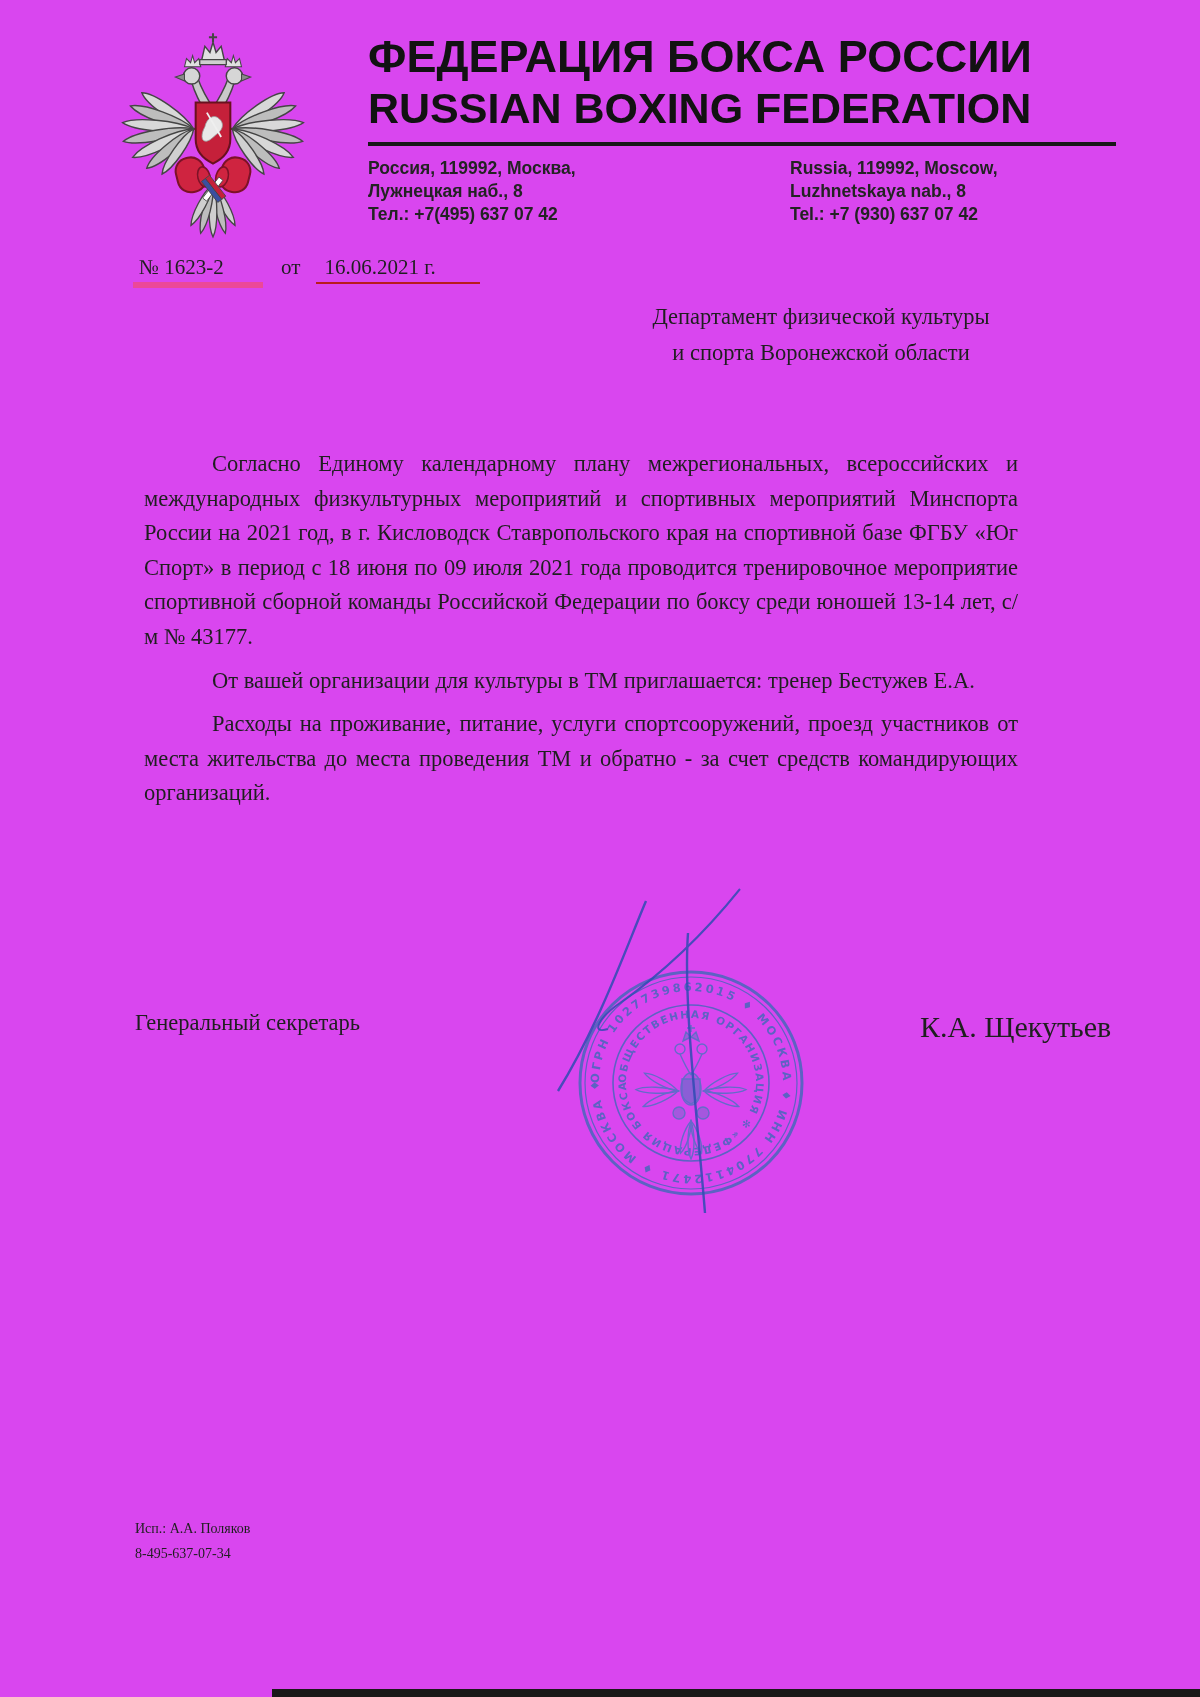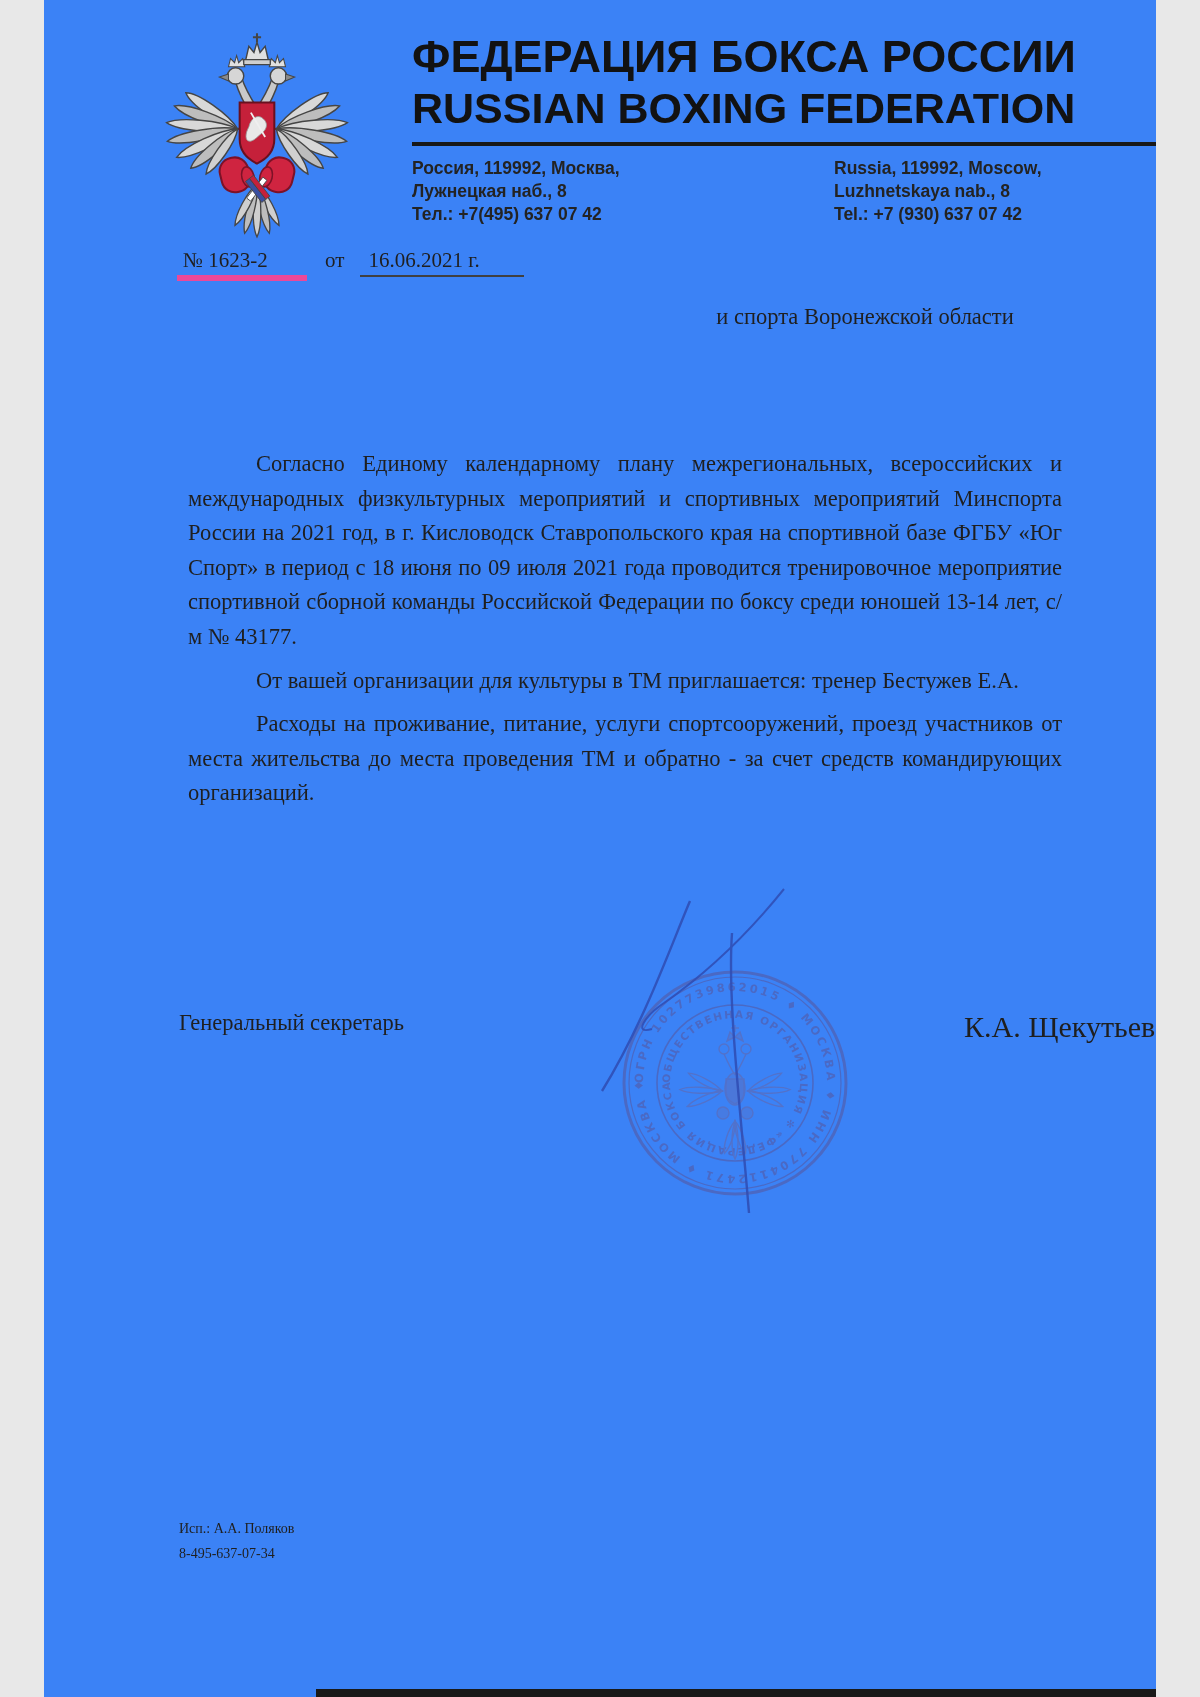--- a/index.html
+++ b/index.html
@@ -1,38 +1,38 @@
 <!DOCTYPE html>
 <html><head>
 <meta charset="utf-8">
 <style>
   html,body{margin:0;padding:0;background:#e8e8e8;}
   .page{
     position:relative;
-    width:1112px;height:1697px;
+    width:1200px;height:1697px;
     margin:0 auto;
-    background:#3b82f6;
+    background:#d946ef;
     font-family:"Liberation Serif","DejaVu Serif",serif;
     color:#1f1f1f;
     overflow:hidden;
   }
   
   .emblem{position:absolute;left:106px;top:24px;width:214px;height:218px;}
   .head-right{position:absolute;left:368px;top:30px;width:748px;font-family:"Liberation Sans","DejaVu Sans",sans-serif;}
   .org-ru{font-size:45px;font-weight:700;letter-spacing:0px;line-height:53px;color:#121212;white-space:nowrap;}
   .org-en{font-size:43px;font-weight:700;line-height:51px;color:#121212;white-space:nowrap;}
   .head-rule{margin-top:8px;height:4px;background:#181818;width:748px;}
   .addresses{display:flex;margin-top:11px;}
   .addr{font-size:17.5px;font-weight:700;line-height:23px;color:#232323;}
   .addr-ru{width:422px;}
   
   .ref-line{position:absolute;left:133px;top:247px;font-size:21px;white-space:nowrap;}
   .ref-field{display:inline-block;border-bottom:6px solid #ec4899;padding:0 14px 2px 6px;min-width:110px;}
-  .ref-sep{display:inline-block;margin:1px 16px 0 18px;}
-  .ref-date{display:inline-block;border-bottom:2px solid #404040;padding:0 16px 2px 8px;min-width:140px;}
+  .ref-sep{display:inline-block;margin:8px 16px 0 18px;}
+  .ref-date{display:inline-block;border-bottom:2px solid #b91c1c;padding:0 16px 2px 8px;min-width:140px;}
   
   .recipient{position:absolute;left:612px;top:299px;width:418px;text-align:center;font-size:22.5px;line-height:36px;}
   
   .body-text{position:absolute;left:135px;top:438px;width:892px;font-size:22.5px;line-height:34.6px;text-align:justify;}
   .body-text p{margin:9px;text-indent:68px;}
   
   .sig-title{position:absolute;left:135px;top:1010px;font-size:22.5px;}
   .sig-name{position:absolute;left:920px;top:1010px;font-size:30px;}
   
   .stamp-wrap{position:absolute;left:528px;top:883px;width:316px;height:342px;}
@@ -161,20 +161,21 @@
         <div>Tel.: +7 (930) 637 07 42</div>
       </div>
     </div>
   </div>
 
   <div class="ref-line">
     <span class="ref-field">№ 1623-2</span><span class="ref-sep">от</span><span class="ref-date">16.06.2021 г.</span>
   </div>
 
   <div class="recipient">
+    <div>Департамент физической культуры</div>
     <div>и спорта Воронежской области</div>
   </div>
 
   <div class="body-text">
     <p>Согласно Единому календарному плану межрегиональных, всероссийских и международных физкультурных мероприятий и спортивных мероприятий Минспорта России на 2021 год, в г. Кисловодск Ставропольского края на спортивной базе ФГБУ «Юг Спорт» в период с 18 июня по 09 июля 2021 года проводится тренировочное мероприятие спортивной сборной команды Российской Федерации по боксу среди юношей 13-14 лет, с/м № 43177.</p>
     <p>От вашей организации для культуры в ТМ приглашается: тренер Бестужев Е.А.</p>
     <p>Расходы на проживание, питание, услуги спортсооружений, проезд участников от места жительства до места проведения ТМ и обратно - за счет средств командирующих организаций.</p>
   </div>
 
   <div class="sig-title">Генеральный секретарь</div>

